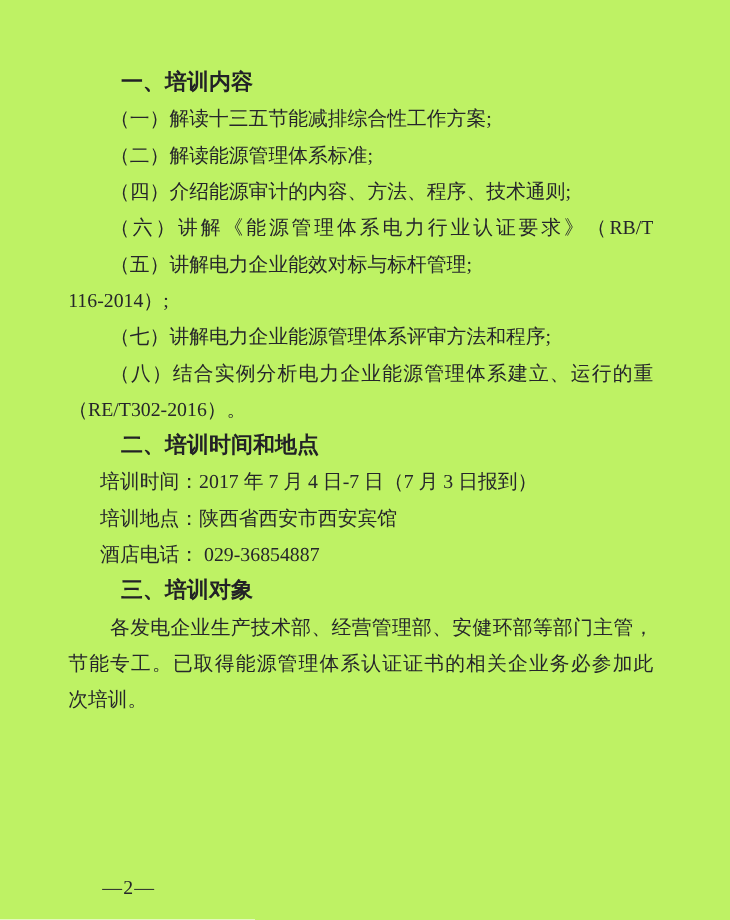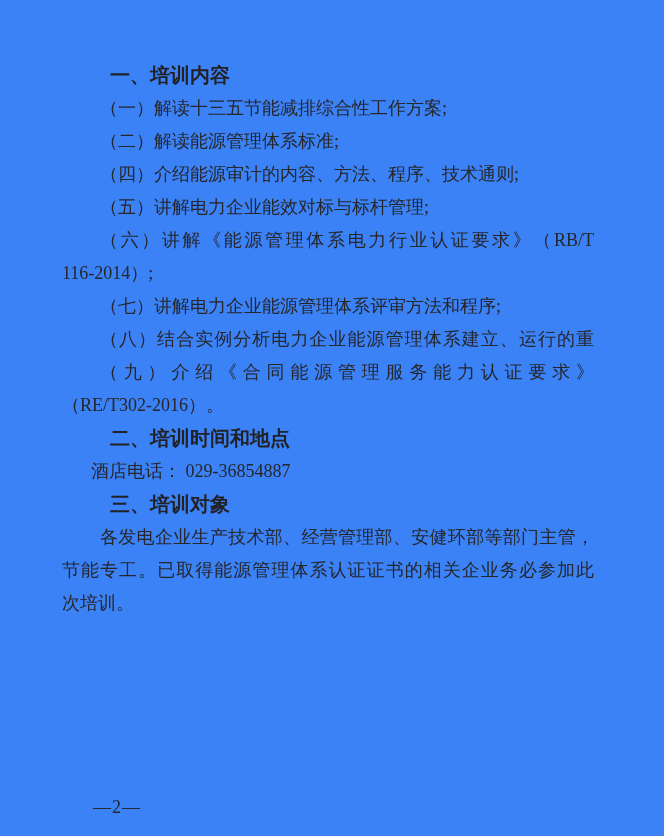--- a/index.html
+++ b/index.html
@@ -4,21 +4,21 @@
 <style>
   html, body {
     margin: 0;
     padding: 0;
     background: #ffffff;
   }
   .page {
     position: relative;
     width: 664px;
     height: 836px;
-    background: #3b82f6;
+    background: #bef264;
     overflow: hidden;
     font-family: "Liberation Serif", "DejaVu Serif", serif;
     color: #26262b;
   }
   .doc-body {
     position: absolute;
     top: 59px;
     left: 62px;
     width: 532px;
   }
@@ -55,28 +55,29 @@
 </style>
 </head>
 <body>
 
 <div class="page">
   <div class="doc-body" id="doc-body">
       <div class="line heading-line first">一、培训内容</div>
       <div class="line para-line first">（一）解读十三五节能减排综合性工作方案;</div>
       <div class="line para-line first">（二）解读能源管理体系标准;</div>
       <div class="line para-line first">（四）介绍能源审计的内容、方法、程序、技术通则;</div>
+      <div class="line para-line first full">（六）讲解《能源管理体系电力行业认证要求》（RB/T</div>
       <div class="line para-line first">（五）讲解电力企业能效对标与标杆管理;</div>
-      <div class="line para-line first full">（六）讲解《能源管理体系电力行业认证要求》（RB/T</div>
       <div class="line para-line cont">116-2014）;</div>
       <div class="line para-line first">（七）讲解电力企业能源管理体系评审方法和程序;</div>
       <div class="line para-line first full">（八）结合实例分析电力企业能源管理体系建立、运行的重</div>
-      <div class="line para-line first full">（九）介绍《合同能源管理服务能力认证要求》</div>
       <div class="line para-line cont">（RE/T302-2016）。</div>
       <div class="line heading-line first">二、培训时间和地点</div>
+      <div class="line info-line first">培训时间：2017 年 7 月 4 日-7 日（7 月 3 日报到）</div>
+      <div class="line info-line first">培训地点：陕西省西安市西安宾馆</div>
       <div class="line info-line first">酒店电话： 029-36854887</div>
       <div class="line heading-line first">三、培训对象</div>
       <div class="line para-line first full">各发电企业生产技术部、经营管理部、安健环部等部门主管，</div>
       <div class="line para-line cont full">节能专工。已取得能源管理体系认证证书的相关企业务必参加此</div>
       <div class="line para-line cont">次培训。</div>
     </div>
   <div class="page-footer">—2—</div>
 </div>
 
 </body></html>

